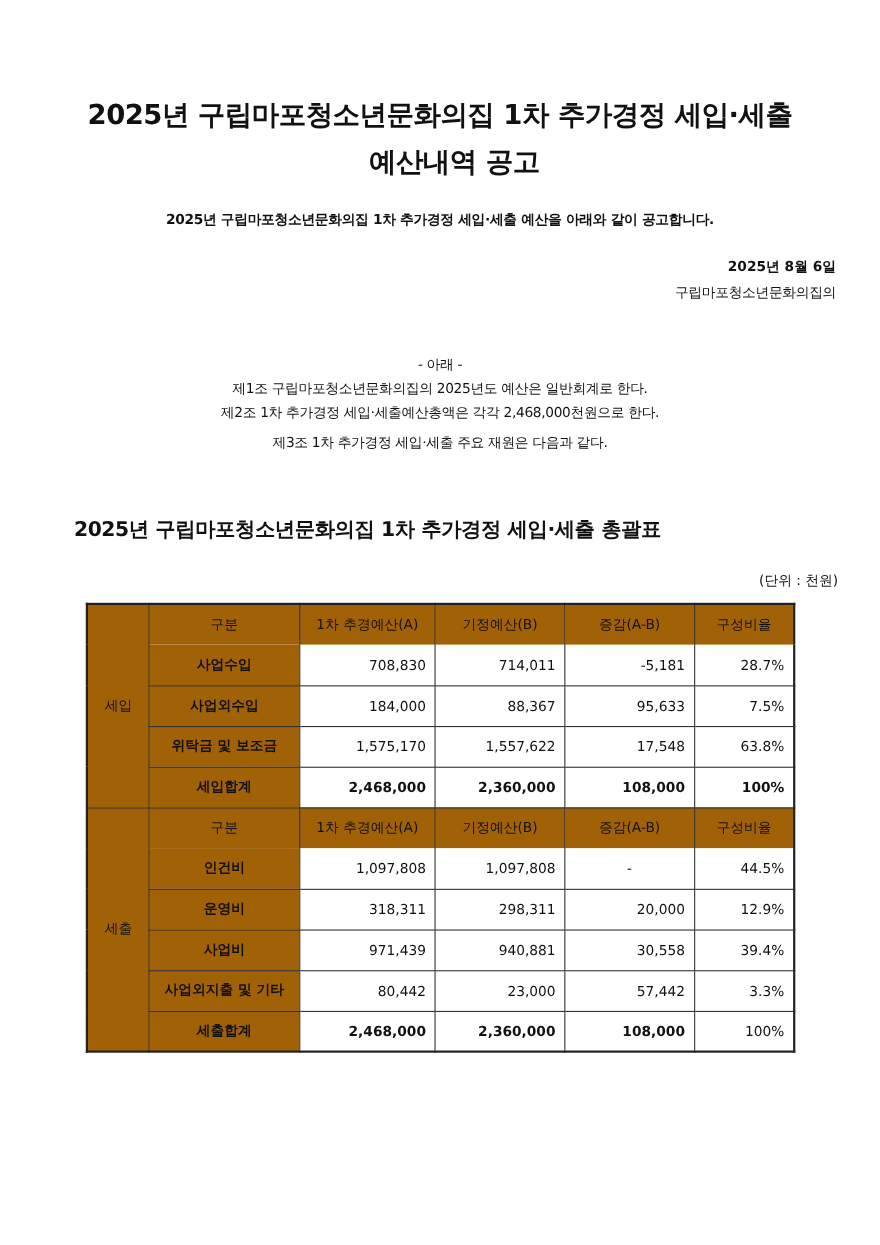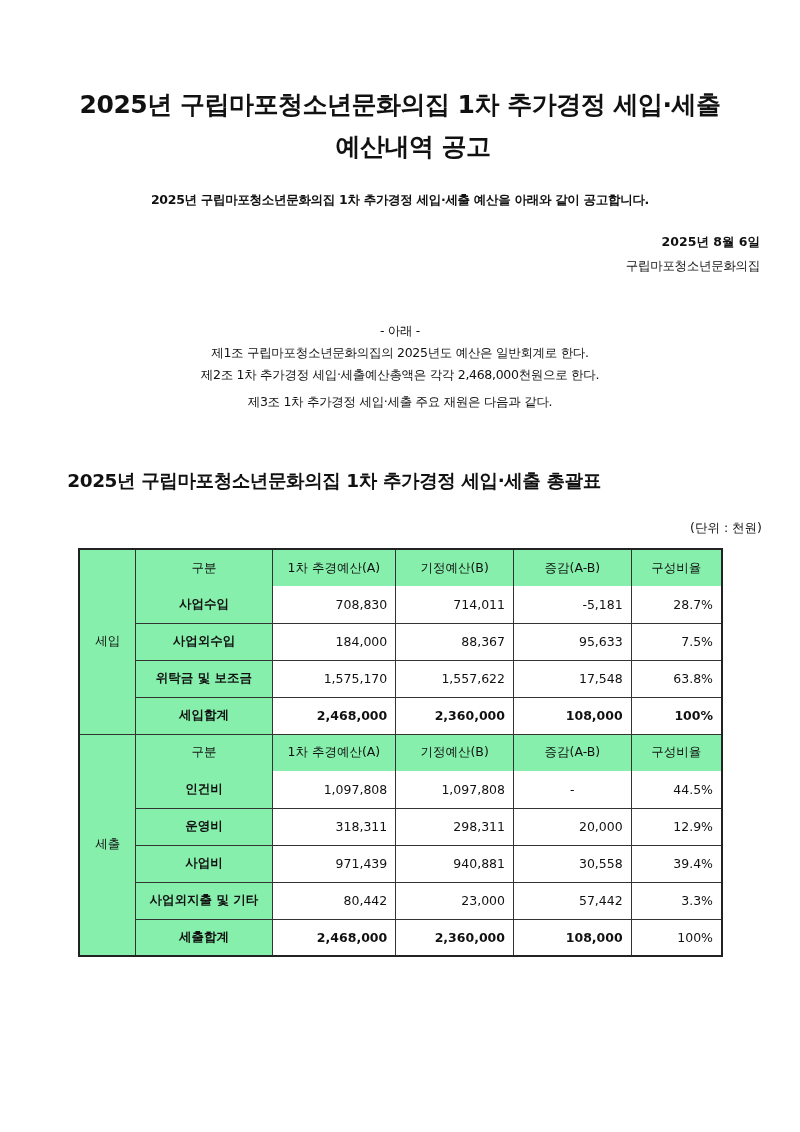--- a/index.html
+++ b/index.html
@@ -12,21 +12,21 @@
   .org { position: absolute; top: 258px; right: 40px; font-size: 12.5px; text-align: right; letter-spacing: -0.3px; }
   .notice { position: absolute; left: 0; width: 800px; text-align: center; font-size: 12.5px; letter-spacing: -0.3px; }
   .n0 { top: 323px; }
   .n1 { top: 345px; }
   .n2 { top: 367px; }
   .n3 { top: 394px; }
   .table-title { position: absolute; top: 468px; left: 0; width: 668px; text-align: center; font-weight: bold; font-size: 18.5px; letter-spacing: -0.4px; }
   .unit { position: absolute; top: 520px; right: 38px; font-size: 12.5px; }
   table.summary { position: absolute; top: 548px; left: 78px; width: 645px; border-collapse: collapse; font-size: 12.5px; }
   table.summary td { height: 37px; padding: 0 8px; border: 1px solid #333; box-sizing: border-box; }
-  .pink { background: #86efac; }
+  .pink { background: #a16207; }
   .c-group { width: 57px; text-align: center; }
   .c-label { width: 137px; text-align: center; }
   .c-num { text-align: right; }
   .col-a { width: 124px; }
   .col-b { width: 118px; }
   .col-d { width: 118px; }
   .col-r { width: 91px; margin-top: 34px; }
   .hdr td { text-align: center; }
   .hdr td.noborder-b { border-bottom: none; }
   .first td.noborder-t { border-top: none; }
@@ -34,21 +34,21 @@
   .section-end td { border-bottom: 2px solid #222; }
   table.summary { border: 2px solid #222; }
 </style>
 </head>
 <body>
 
 <div class="title t1">2025년 구립마포청소년문화의집 1차 추가경정 세입·세출</div>
 <div class="title t2">예산내역 공고</div>
 <div class="intro">2025년 구립마포청소년문화의집 1차 추가경정 세입·세출 예산을 아래와 같이 공고합니다.</div>
 <div class="date">2025년 8월 6일</div>
-<div class="org">구립마포청소년문화의집</div>
+<div class="org">구립마포청소년문화의집의</div>
 
 <div class="notice n0">- 아래 -</div>
 <div class="notice n1">제1조 구립마포청소년문화의집의 2025년도 예산은 일반회계로 한다.</div>
 <div class="notice n2">제2조 1차 추가경정 세입·세출예산총액은 각각 2,468,000천원으로 한다.</div>
 <div class="notice n3">제3조 1차 추가경정 세입·세출 주요 재원은 다음과 같다.</div>
 
 <div class="table-title">2025년 구립마포청소년문화의집 1차 추가경정 세입·세출 총괄표</div>
 <div class="unit">(단위 : 천원)</div>
 
 <table class="summary">

